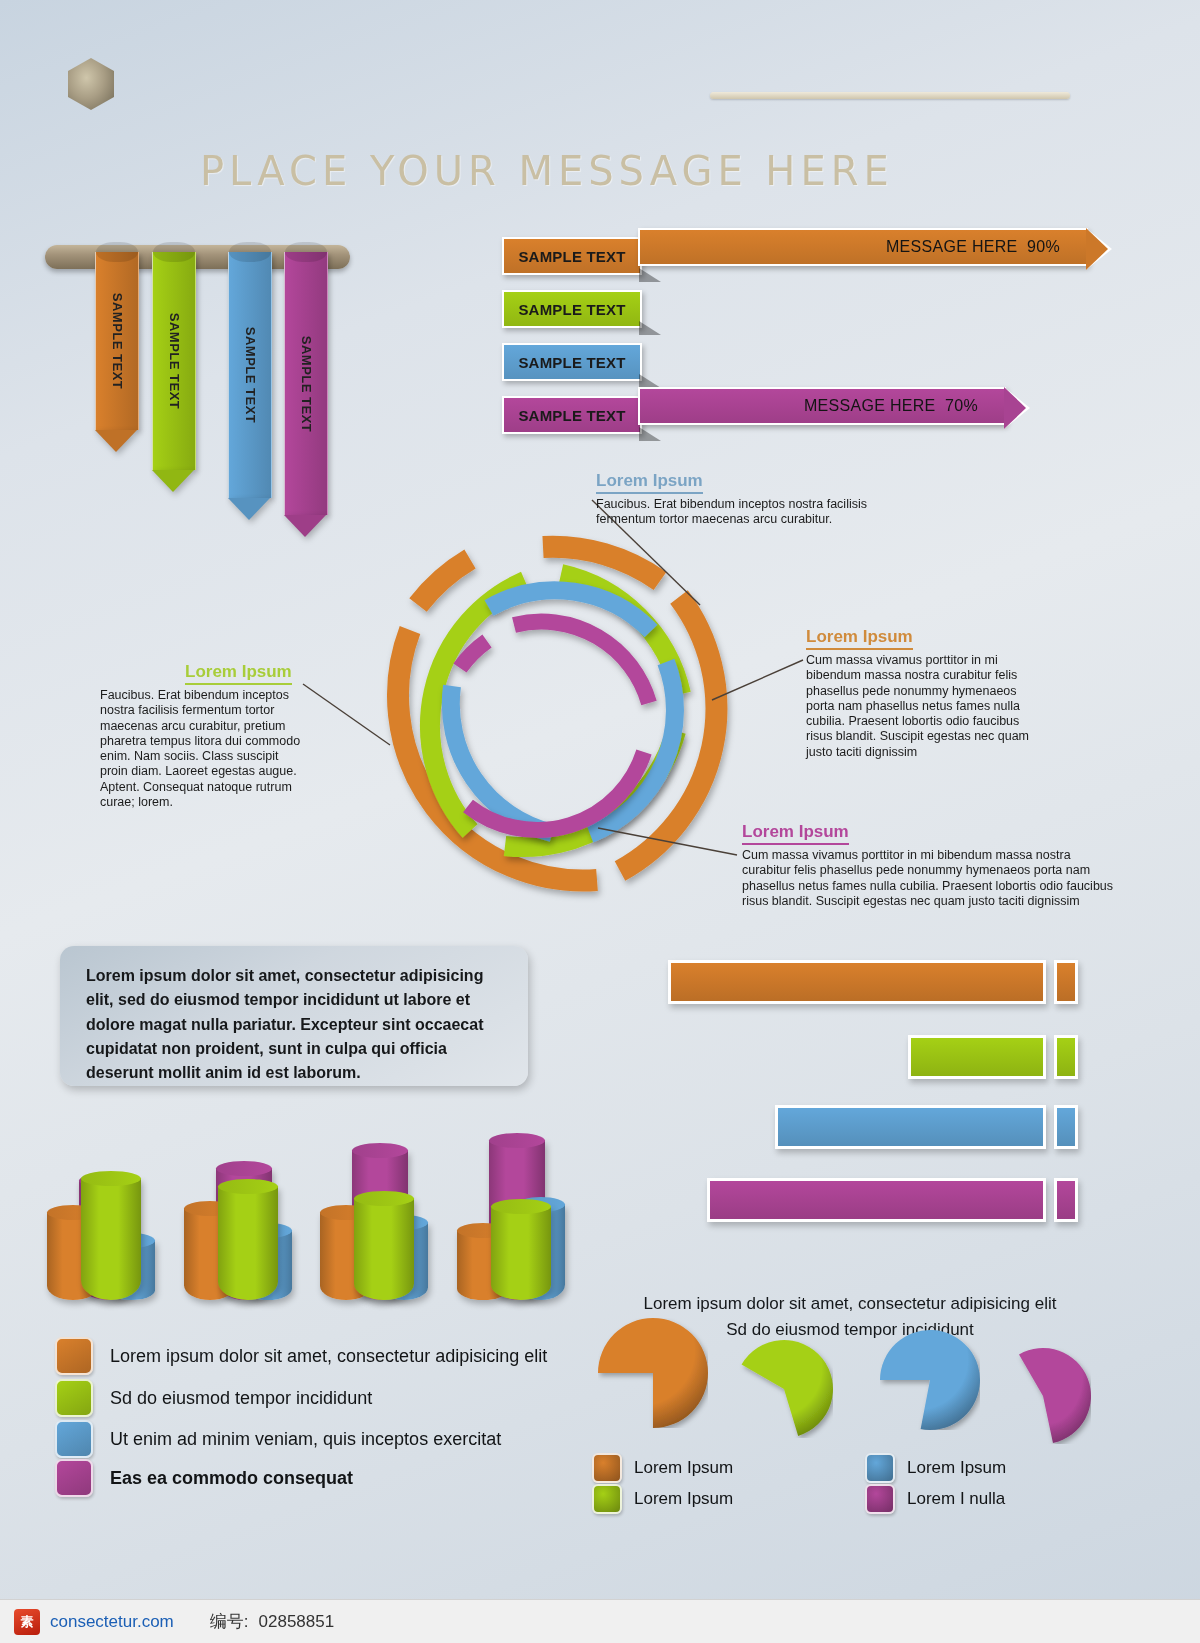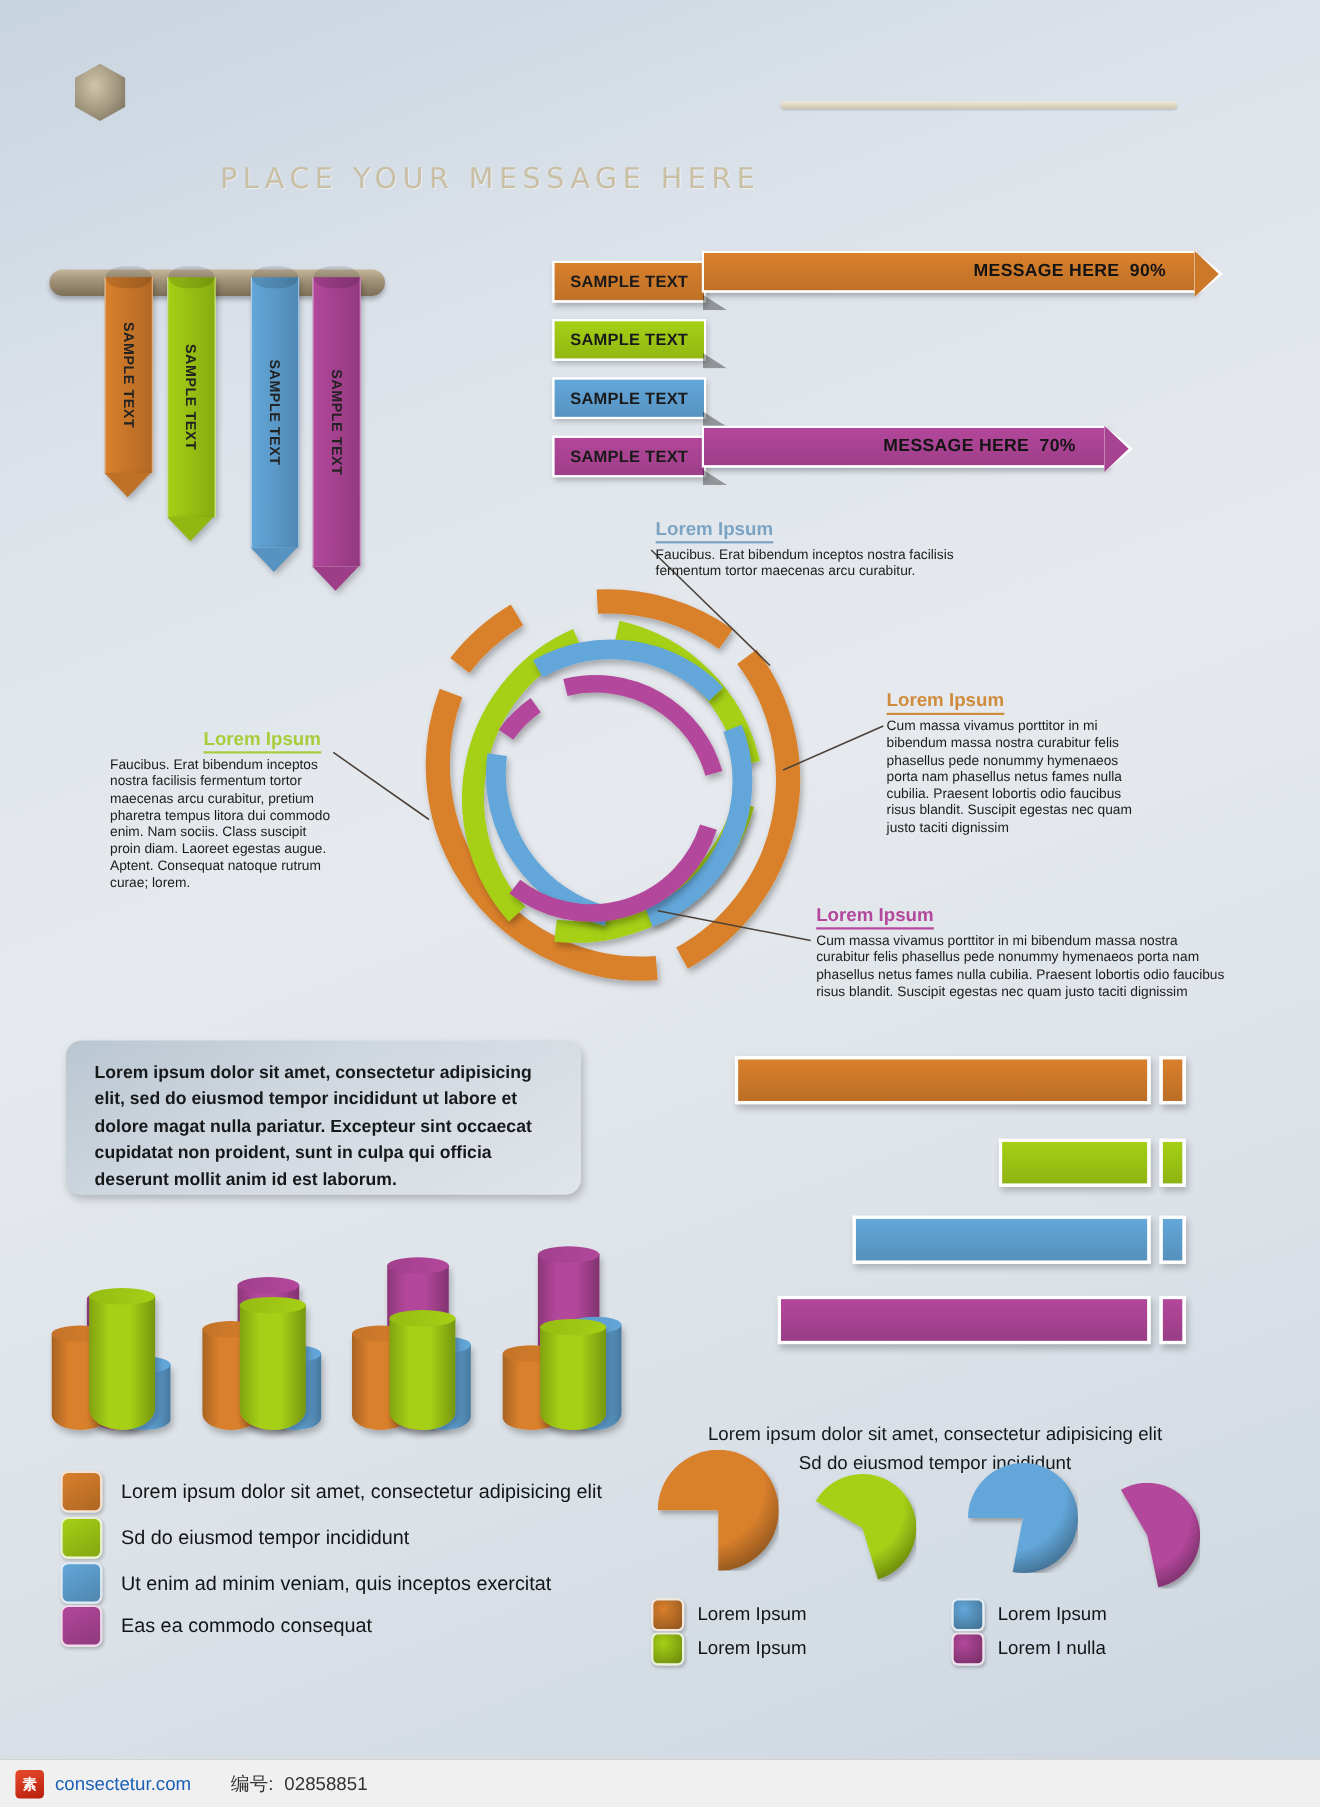--- a/index.html
+++ b/index.html
@@ -31,21 +31,21 @@
     -webkit-background-clip:text;background-clip:text;-webkit-text-fill-color:transparent;
     filter:drop-shadow(3px 3px 0 #7b7260) drop-shadow(2px 3px 2px rgba(0,0,0,.2));
   }
   #title-rule{
     position:absolute;left:650px;top:52px;width:360px;height:7px;border-radius:4px;
     background:linear-gradient(180deg,#efe9da,#cfc6ad);
     box-shadow:0 1px 2px rgba(0,0,0,.18);
   }
   #subtitle{
     position:absolute;left:140px;top:108px;
-    font-size:26px;letter-spacing:5px;color:#c9bfa4;font-weight:normal;
+    font-size:40px;letter-spacing:5px;color:#c9bfa4;font-weight:normal;
     font-family:"DejaVu Sans",sans-serif;
     text-shadow:1px 1px 1px rgba(255,255,255,.5);
   }
 
   
   #rod{
     position:absolute;left:45px;top:245px;width:305px;height:24px;border-radius:12px;
     background:linear-gradient(180deg,#c3b59a 0%,#a3937a 40%,#7d6f58 100%);
     box-shadow:0 3px 5px rgba(0,0,0,.28);
   }
@@ -81,21 +81,21 @@
   .abar .fold{
     position:absolute;left:137px;top:40px;width:22px;height:14px;
     background:rgba(0,0,0,.35);
     clip-path:polygon(0 0,100% 100%,0 100%);
   }
   .abar .arrow{
     position:absolute;left:136px;top:0;height:38px;
     border:2px solid #fff;box-sizing:border-box;
     display:flex;align-items:center;justify-content:flex-end;
     padding-right:26px;
-    font-size:16px;font-weight:bold;color:#141414;letter-spacing:.3px;
+    font-size:16px;font-weight:normal;color:#141414;letter-spacing:.3px;
     box-shadow:2px 3px 5px rgba(0,0,0,.28);
   }
   .abar .arrow .head{
     position:absolute;right:-22px;top:-2px;width:0;height:0;
     border-top:21px solid transparent;border-bottom:21px solid transparent;
   }
   .abar .arrow .headw{
     position:absolute;right:-26px;top:-2px;width:0;height:0;
     border-top:21px solid transparent;border-bottom:21px solid transparent;border-left:26px solid #fff;
   }
@@ -406,21 +406,21 @@
         <div class="lb">Lorem ipsum dolor sit amet, consectetur adipisicing elit</div>
       </div>
       <div class="lg" style="left: 55px; top: 1379px;">
         <div class="sw" style="background:linear-gradient(150deg,#a5d015,rgb(132,166,17));"></div>
         <div class="lb">Sd do eiusmod tempor incididunt</div>
       </div>
       <div class="lg" style="left: 55px; top: 1420px;">
         <div class="sw" style="background:linear-gradient(150deg,#63a7da,rgb(79,134,174));"></div>
         <div class="lb">Ut enim ad minim veniam, quis inceptos exercitat</div>
       </div>
-      <div class="lg" style="left: 55px; top: 1459px;">
+      <div class="lg" style="left: 55px; top: 1459px; font-weight: bold;">
         <div class="sw" style="background:linear-gradient(150deg,#b3479b,rgb(143,57,124));"></div>
         <div class="lb">Eas ea commodo consequat</div>
       </div>
     </div>
 
   <div id="pies">
       <div class="pie" style="left: 598px; top: 1318px; width: 110px; height: 110px;"><svg width="110" height="110">
           <defs>
             <radialGradient id="pg0" cx="38%" cy="30%" r="80%">
               <stop offset="0%" stop-color="#d9802c"></stop>

